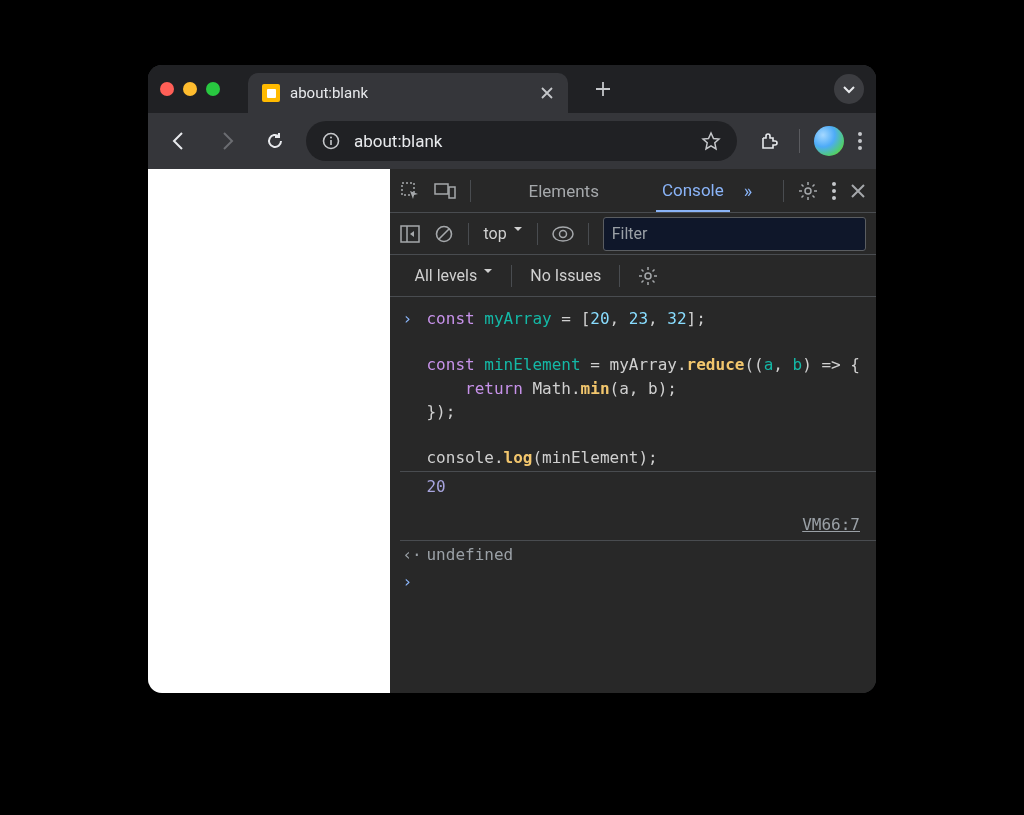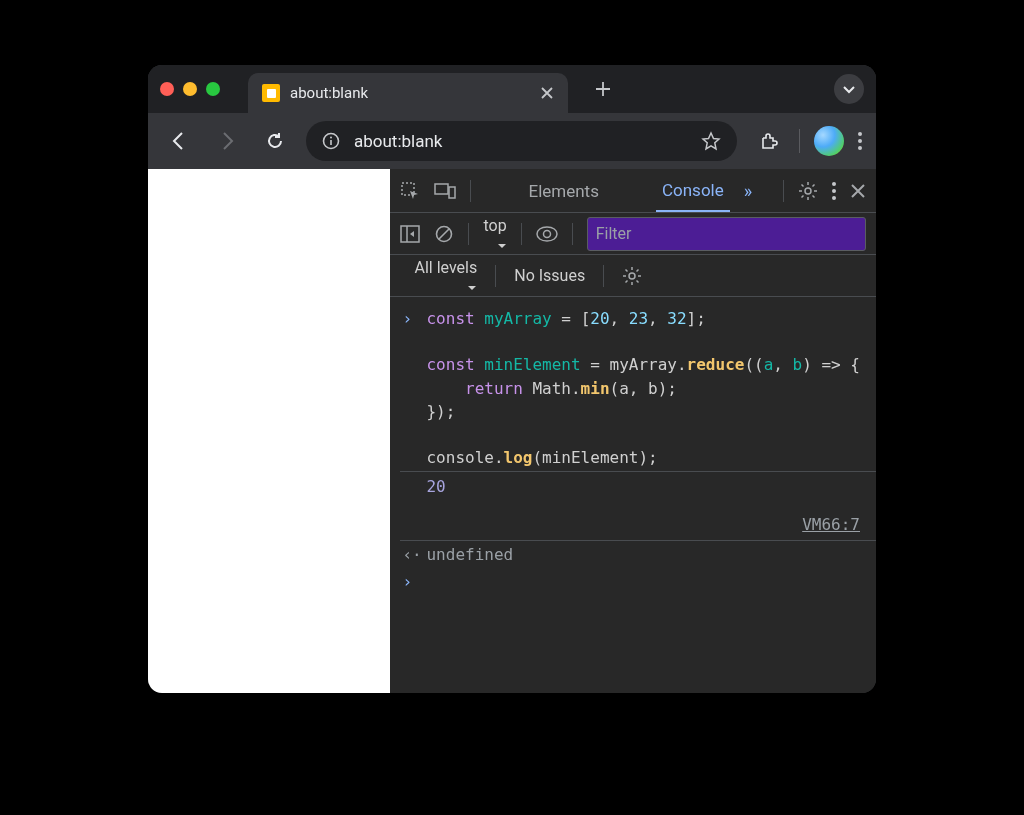--- a/index.html
+++ b/index.html
@@ -111,24 +111,24 @@
     .dt-tab { color:#a5a8ab; font-size:17px; padding: 0 6px; height:100%; display:flex; align-items:center;margin-left:37px; }
     .dt-tab.active { color:#8ab4f8; border-bottom: 2px solid #8ab4f8; }
     .chev2 { color:#8ab4f8; font-size:18px; letter-spacing:-3px; }
     .dt-tabs .spacer { flex:1; }
     
     .ct-row {
       display:flex; align-items:center; height:42px;
       border-bottom:1px solid #494c50; padding: 0 10px; gap:14px;
       font-size:16px;
     }
-    .ctx { color:#d0d0d0; display:flex; align-items:flex-end; gap:6px;flex-direction:column; }
+    .ctx { color:#d0d0d0; display:flex; align-items:flex-start; gap:6px; }
     .filter-box {
       flex:1; height:28px; border:1px solid #5a5d61; border-radius:3px;
-      background:#4c1d95; color:#9aa0a6; padding: 16px 8px; display:flex; align-items:center;
+      background:#0f172a; color:#9aa0a6; padding: 16px 8px; display:flex; align-items:center;
     }
     .ct-row2 {
       display:flex; align-items:center; height:42px;
       border-bottom:1px solid #494c50; padding: 0 24px; gap:18px;
       font-size:16px; color:#d0d0d0;
     }
     
     .console-body {
       flex:1; padding: 8px 0px 8px 10px;
       font-family: Menlo, Consolas, monospace;

